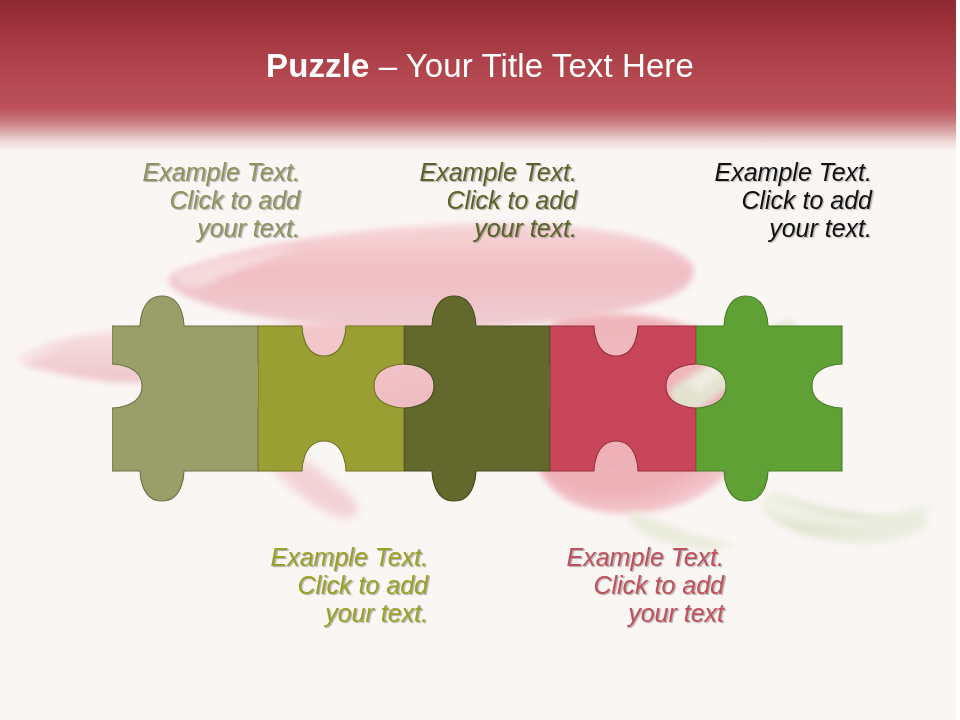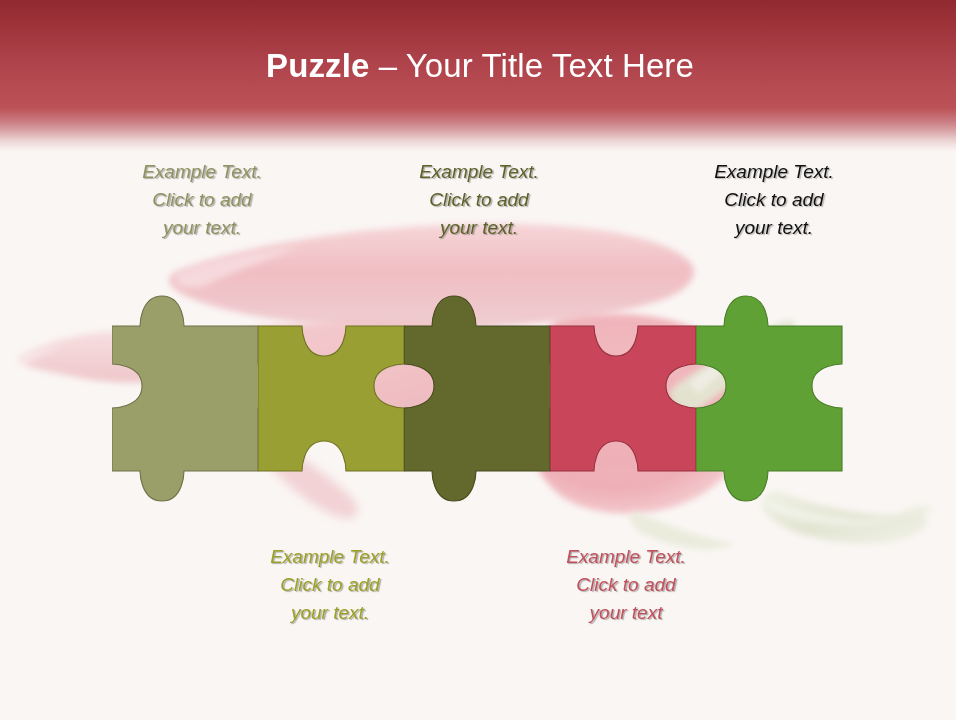--- a/index.html
+++ b/index.html
@@ -38,23 +38,23 @@
   }
   #slide-title .t-bold { font-weight:bold; }
   #slide-title .t-light { font-weight:normal; }
 
   
   #pepper-art { position:absolute; left:0; top:120px; width:960px; height:470px; z-index:1; }
 
   
   .caption {
     position:absolute; z-index:5;
-    text-align:center;
+    text-align:right;
     font-style:italic;
-    font-size:19px;
+    font-size:25px;
     line-height:28px;
     text-shadow:1.4px 1.4px 1.1px rgba(110,110,110,.55);
     white-space:pre-line;
   }
   #caption-top-1   { left:104px;  top:158px; width:196px; color:#8d9460; }
   #caption-top-2   { left:381px;  top:158px; width:196px; color:#5c6329; }
   #caption-top-3   { left:676px;  top:158px; width:196px; color:#111111;
                      text-shadow:1.4px 1.4px 1.1px rgba(140,140,140,.6); }
   #caption-bot-1   { left:232px;  top:543px; width:196px; color:#9aa224; }
   #caption-bot-2   { left:528px;  top:543px; width:196px; color:#c2505c; }

